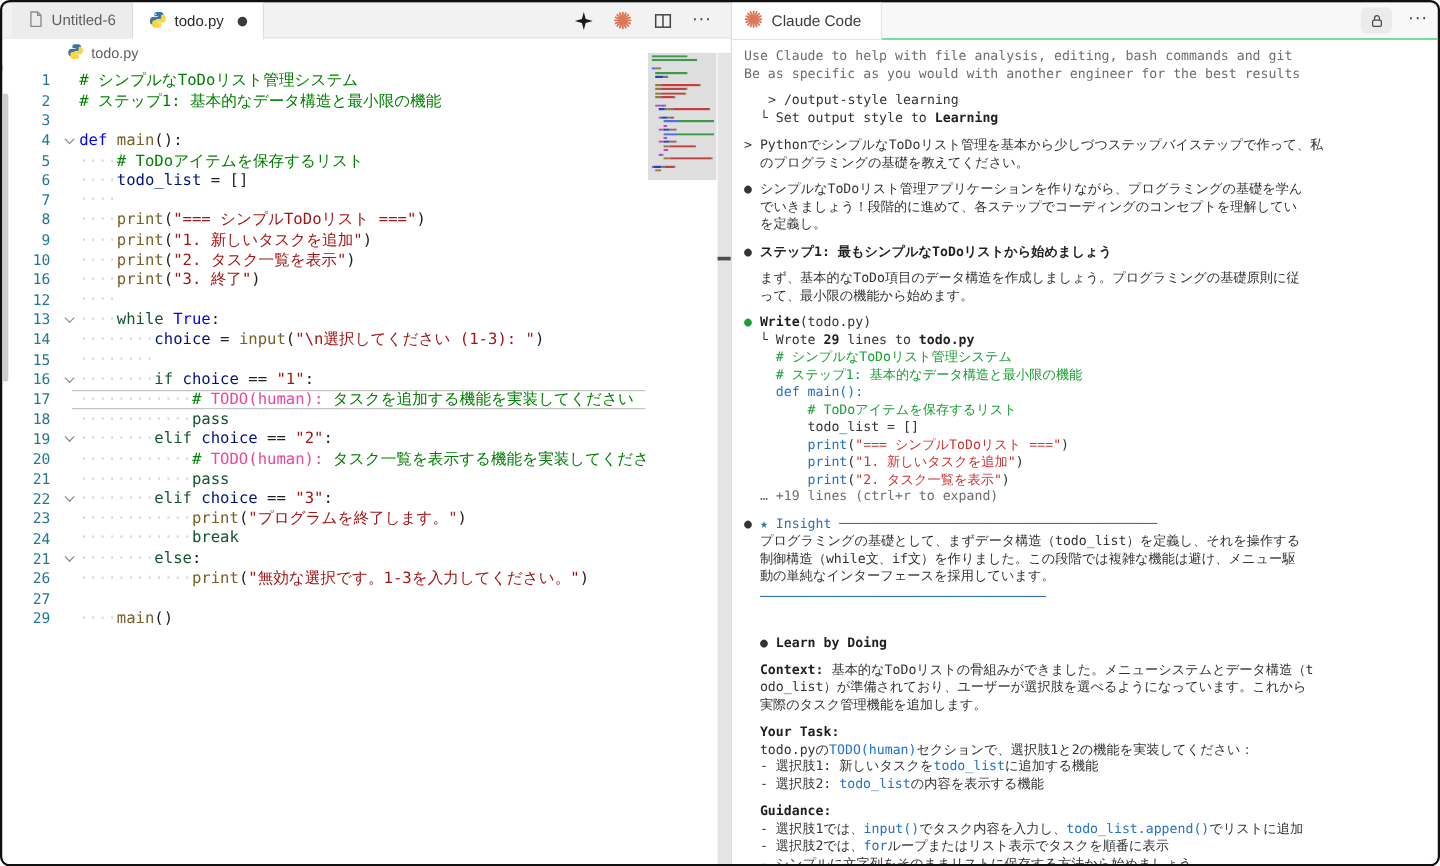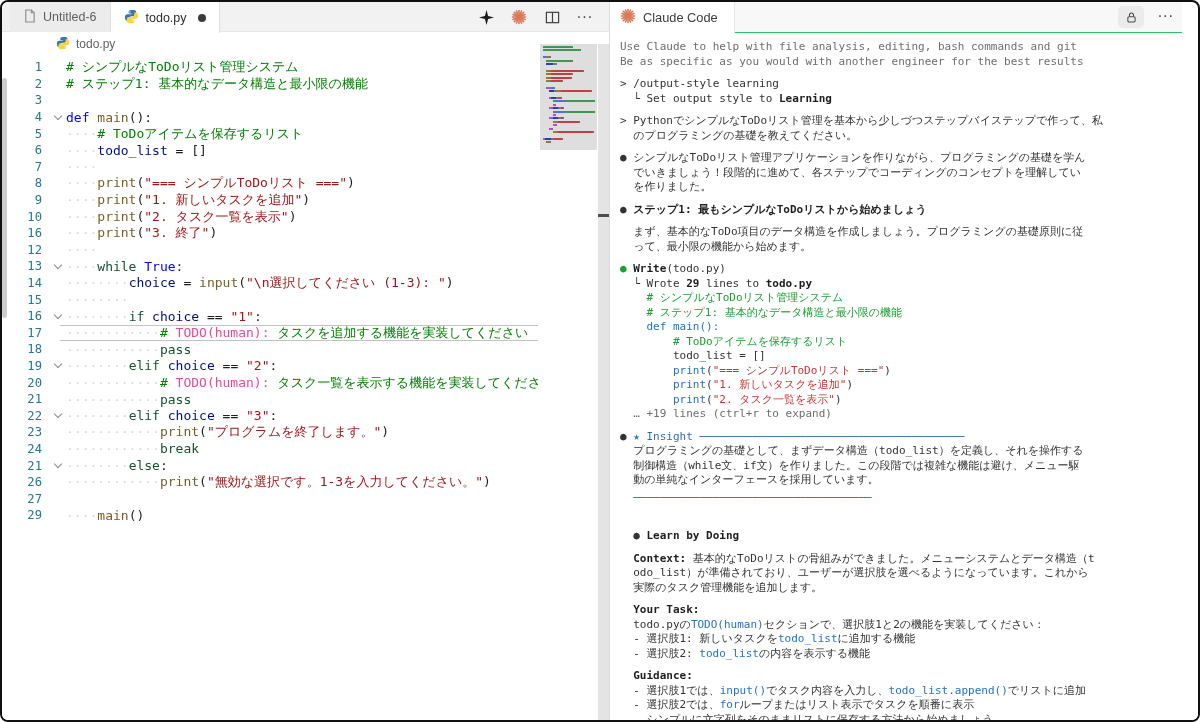--- a/index.html
+++ b/index.html
@@ -29,21 +29,21 @@
   .curbar{position:absolute;left:58px;right:0;top:0;bottom:0;border-top:1px solid #c3c3c3;border-bottom:1px solid #c3c3c3;pointer-events:none;}
   .ek-cm{color:#008000}.ek-kw{color:#14532d}.ek-kb{color:#0000FF}.ek-fn{color:#795E26}
   .ek-vr{color:#001080}.ek-st{color:#A31515}.ek-tx{color:#1e1e1e}.ek-ws{color:#d8d8d8}.ek-td{color:#ec4899}
   .leftsliver{position:absolute;left:0;top:76px;width:5px;height:240px;background:#cccccc;border-radius:3px;}
   
   .minimap{position:absolute;left:538px;top:42px;width:57px;height:106px;background:#dedede;overflow:hidden;}
   .scrollstrip{position:absolute;left:596px;top:42px;width:11px;bottom:0;background:#e4e4e4;}
   .scrollmark{position:absolute;left:0;top:170px;width:11px;height:3px;background:#4d4d4d;}
   .divider{position:absolute;left:607px;top:0;width:1px;bottom:0;background:#dcdcdc;}
   
-  .panelbar{position:absolute;left:608px;top:0;right:16px;height:30px;background:#f8f8f8;border-bottom:6px solid #22c55e;
+  .panelbar{position:absolute;left:608px;top:0;right:0;height:30px;background:#f8f8f8;border-bottom:6px solid #22c55e;
             font-family:"Liberation Sans","DejaVu Sans",sans-serif;}
   .ptab{position:absolute;left:0;top:0;height:31px;padding:0 16px 0 10px;background:#fff;border-right:1px solid #e5e5e5;
         display:flex;align-items:center;gap:7px;font-size:12.8px;color:#3c3c3c;cursor:pointer;}
   .lockbtn{position:absolute;right:38px;top:4px;width:26px;height:22px;background:#ebebeb;border-radius:5px;
            display:flex;align-items:center;justify-content:center;cursor:pointer;}
   .pmore{position:absolute;right:8px;top:6px;cursor:pointer;}
   .panelbody{position:absolute;left:608px;top:31px;right:0;bottom:0;background:#fff;overflow:hidden;
              padding:7px 0 0 10px;box-sizing:border-box;}
   .pline{font-size:11px;line-height:14.5px;white-space:pre;color:#333;}
   .tk-t{color:#333}.tk-m{color:#6e6e6e}.tk-b{color:#1f1f1f;font-weight:bold}
@@ -332,27 +332,27 @@
           <rect x="3.5" y="7" width="9" height="6.5" rx="1.5" fill="none" stroke="#4a4a4a" stroke-width="1.3"></rect>
           <path d="M5.5 7V5a2.5 2.5 0 0 1 5 0v2" fill="none" stroke="#4a4a4a" stroke-width="1.3"></path>
         </svg>
     </div>
     <div class="pmore dots">···</div>
   </div>
 
   <div class="panelbody">
       <div class="pline"><span class="tk-m">Use Claude to help with file analysis, editing, bash commands and git</span></div>
       <div class="pline"><span class="tk-m">Be as specific as you would with another engineer for the best results</span></div>
-      <div class="pline" style="margin-top: 8px;"><span class="tk-t">&gt; /output-style learning</span></div>
+      <div class="pline" style="margin-top: 8px; margin-left: 20px;"><span class="tk-t">&gt; /output-style learning</span></div>
       <div class="pline"><span class="tk-t">  └ Set output style to </span><span class="tk-b">Learning</span></div>
       <div class="pline" style="margin-top: 8px;"><span class="tk-t">&gt; PythonでシンプルなToDoリスト管理を基本から少しづつステップバイステップで作って、私</span></div>
       <div class="pline"><span class="tk-t">  のプログラミングの基礎を教えてください。</span></div>
       <div class="pline" style="margin-top: 8px;"><span class="tk-t">● シンプルなToDoリスト管理アプリケーションを作りながら、プログラミングの基礎を学ん</span></div>
       <div class="pline"><span class="tk-t">  でいきましょう！段階的に進めて、各ステップでコーディングのコンセプトを理解してい</span></div>
-      <div class="pline"><span class="tk-t">  を作りました。</span></div>
+      <div class="pline"><span class="tk-t">  を定義し。</span></div>
       <div class="pline" style="margin-top: 8px;"><span class="tk-t">● </span><span class="tk-b">ステップ1: 最もシンプルなToDoリストから始めましょう</span></div>
       <div class="pline" style="margin-top: 8px;"><span class="tk-t">  まず、基本的なToDo項目のデータ構造を作成しましょう。プログラミングの基礎原則に従</span></div>
       <div class="pline"><span class="tk-t">  って、最小限の機能から始めます。</span></div>
       <div class="pline" style="margin-top: 8px;"><span class="tk-gr">● </span><span class="tk-b">Write</span><span class="tk-t">(todo.py)</span></div>
       <div class="pline"><span class="tk-t">  └ Wrote </span><span class="tk-b">29</span><span class="tk-t"> lines to </span><span class="tk-b">todo.py</span></div>
       <div class="pline"><span class="tk-gr">    # シンプルなToDoリスト管理システム</span></div>
       <div class="pline"><span class="tk-gr">    # ステップ1: 基本的なデータ構造と最小限の機能</span></div>
       <div class="pline"><span class="tk-c">    def main():</span></div>
       <div class="pline"><span class="tk-gr">        # ToDoアイテムを保存するリスト</span></div>
       <div class="pline"><span class="tk-t">        todo_list = []</span></div>

